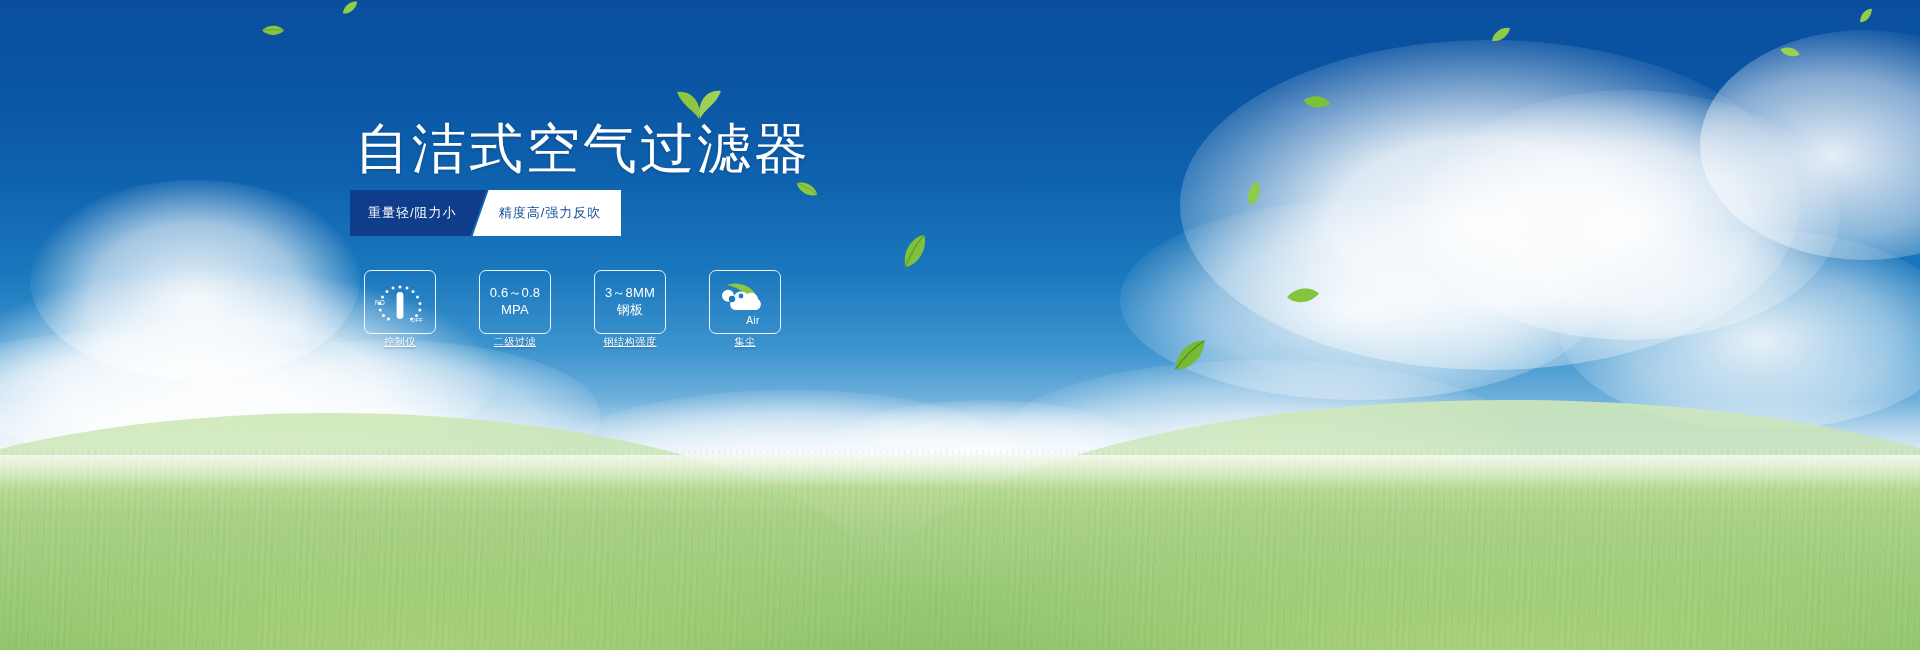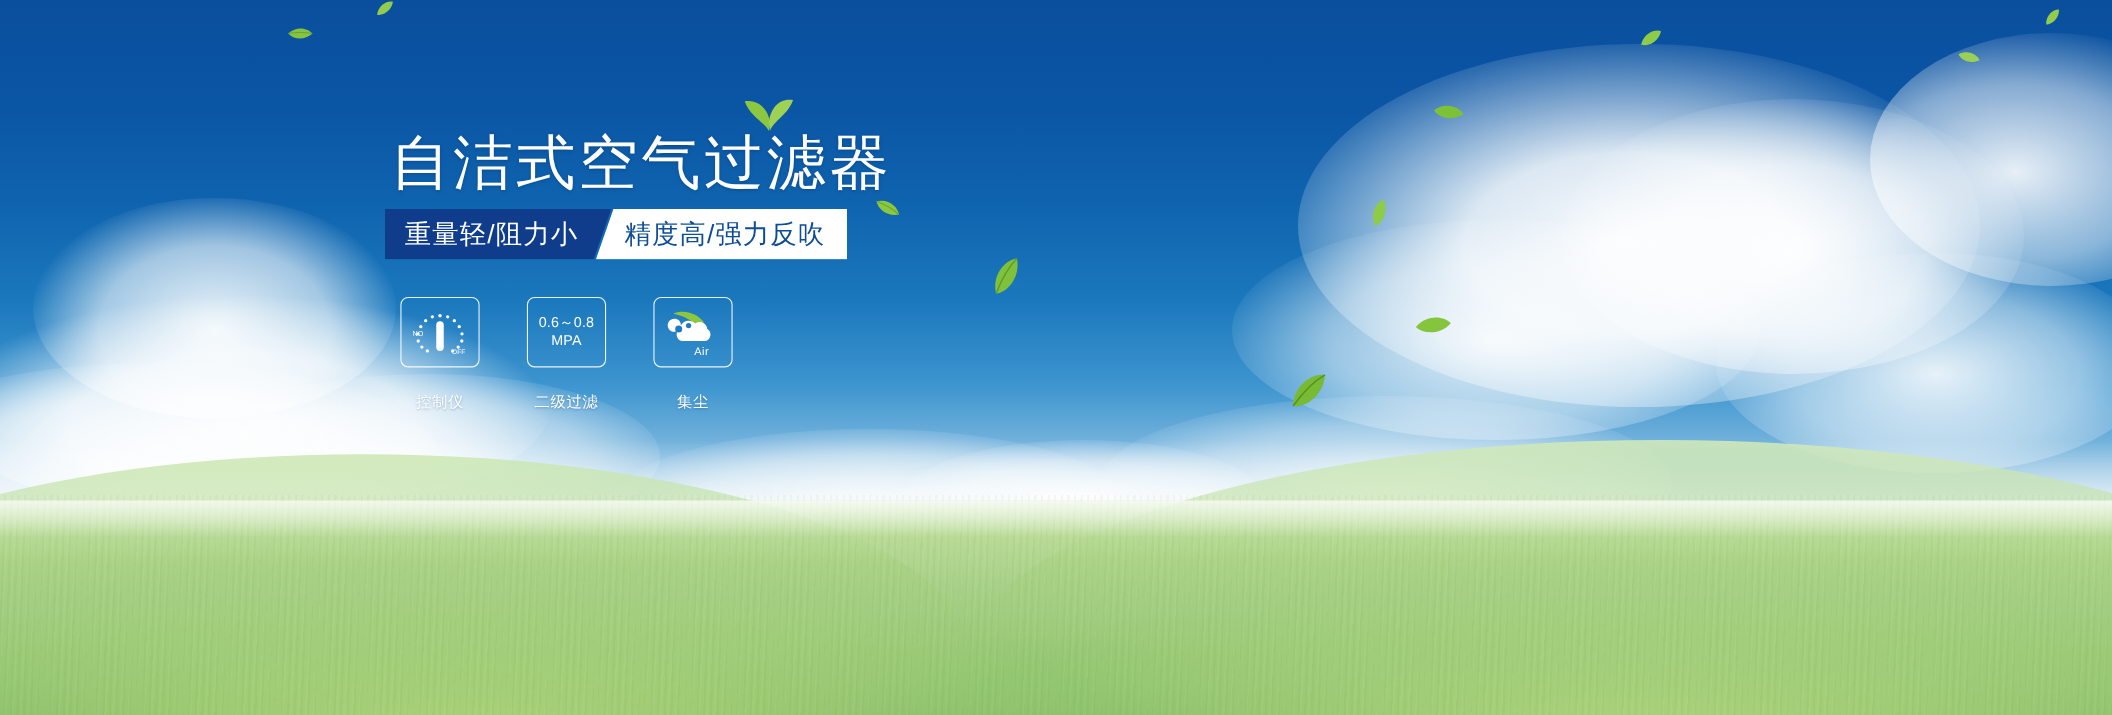--- a/index.html
+++ b/index.html
@@ -104,21 +104,21 @@
     font-size:54px; line-height:1.12; letter-spacing:3px;
     color:#ffffff; font-weight:400;
     text-shadow:0 1px 3px rgba(0,40,90,.35);
     white-space:nowrap;
   }
   .title-leaf { position:absolute; left:676px; top:86px; }
 
   .pills { position:absolute; left:350px; top:190px; display:flex; height:46px; }
   .pill {
     height:46px; display:flex; align-items:center; justify-content:center;
-    font-size:24px; letter-spacing:1px; white-space:nowrap;
+    font-size:13px; letter-spacing:1px; white-space:nowrap;
   }
   .pill-a {
     background:#0f3d8c; color:#ffffff;
     padding:0 22px 0 18px;
     clip-path:polygon(0 0, 100% 0, calc(100% - 16px) 100%, 0 100%);
     padding-right:30px;
   }
   .pill-b {
     background:#ffffff; color:#0f4c96;
     margin-left:-14px;
@@ -129,22 +129,22 @@
   .features { position:absolute; left:358px; top:270px; display:flex; gap:31px; }
   .feature { width:84px; display:flex; flex-direction:column; align-items:center; }
   .fbox {
     width:72px; height:64px; border:1.5px solid rgba(255,255,255,.9);
     border-radius:7px; display:flex; flex-direction:column;
     align-items:center; justify-content:center;
     color:#ffffff; position:relative;
   }
   .fbox-txt { font-size:13px; line-height:1.3; text-align:center; letter-spacing:.2px; }
   .flabel {
-    margin-top:23px; font-size:14px; color:#ffffff; white-space:nowrap;
-    letter-spacing:.6px; text-shadow:0 1px 2px rgba(0,40,90,.3);
+    margin-top:1px; font-size:10px; color:#ffffff; white-space:nowrap;
+    letter-spacing:.6px; text-shadow:0 1px 2px rgba(0,40,90,.3);text-decoration:underline;
   }
   .airword {
     position:absolute; bottom:7px; left:16px; right:0; text-align:center;
     font-size:10px; letter-spacing:.5px; color:#ffffff;
   }
 </style>
 </head>
 <body>
 
 <div id="banner">
@@ -280,20 +280,27 @@
 
       <div class="feature">
         <div class="fbox">
           <div class="fbox-txt">0.6～0.8</div>
           <div class="fbox-txt">MPA</div>
         </div>
         <div class="flabel">二级过滤</div>
       </div>
 
 
+      <div class="feature">
+        <div class="fbox">
+          <div class="fbox-txt">3～8MM</div>
+          <div class="fbox-txt">钢板</div>
+        </div>
+        <div class="flabel">钢结构强度</div>
+      </div>
 
       <div class="feature">
         <div class="fbox">
           <svg width="52" height="40" viewBox="0 0 52 40" style="margin-bottom:6px">
             <path d="M8 6 C18 2 30 6 36 14 L30 18 C24 11 16 8 8 6 Z" fill="#8dc63f"></path>
             <path d="M14 20 a6 6 0 1 1 1 -3 a8 8 0 0 1 13 -2 a7 7 0 0 1 11 5 a6 6 0 0 1 -2 11 L16 31 a6 6 0 0 1 -2 -11 Z" fill="#ffffff"></path>
             <circle cx="13" cy="20" r="3.2" fill="#1f79c4"></circle>
             <circle cx="22" cy="17" r="2.4" fill="#1f79c4"></circle>
           </svg>
           <div class="airword">Air</div>

